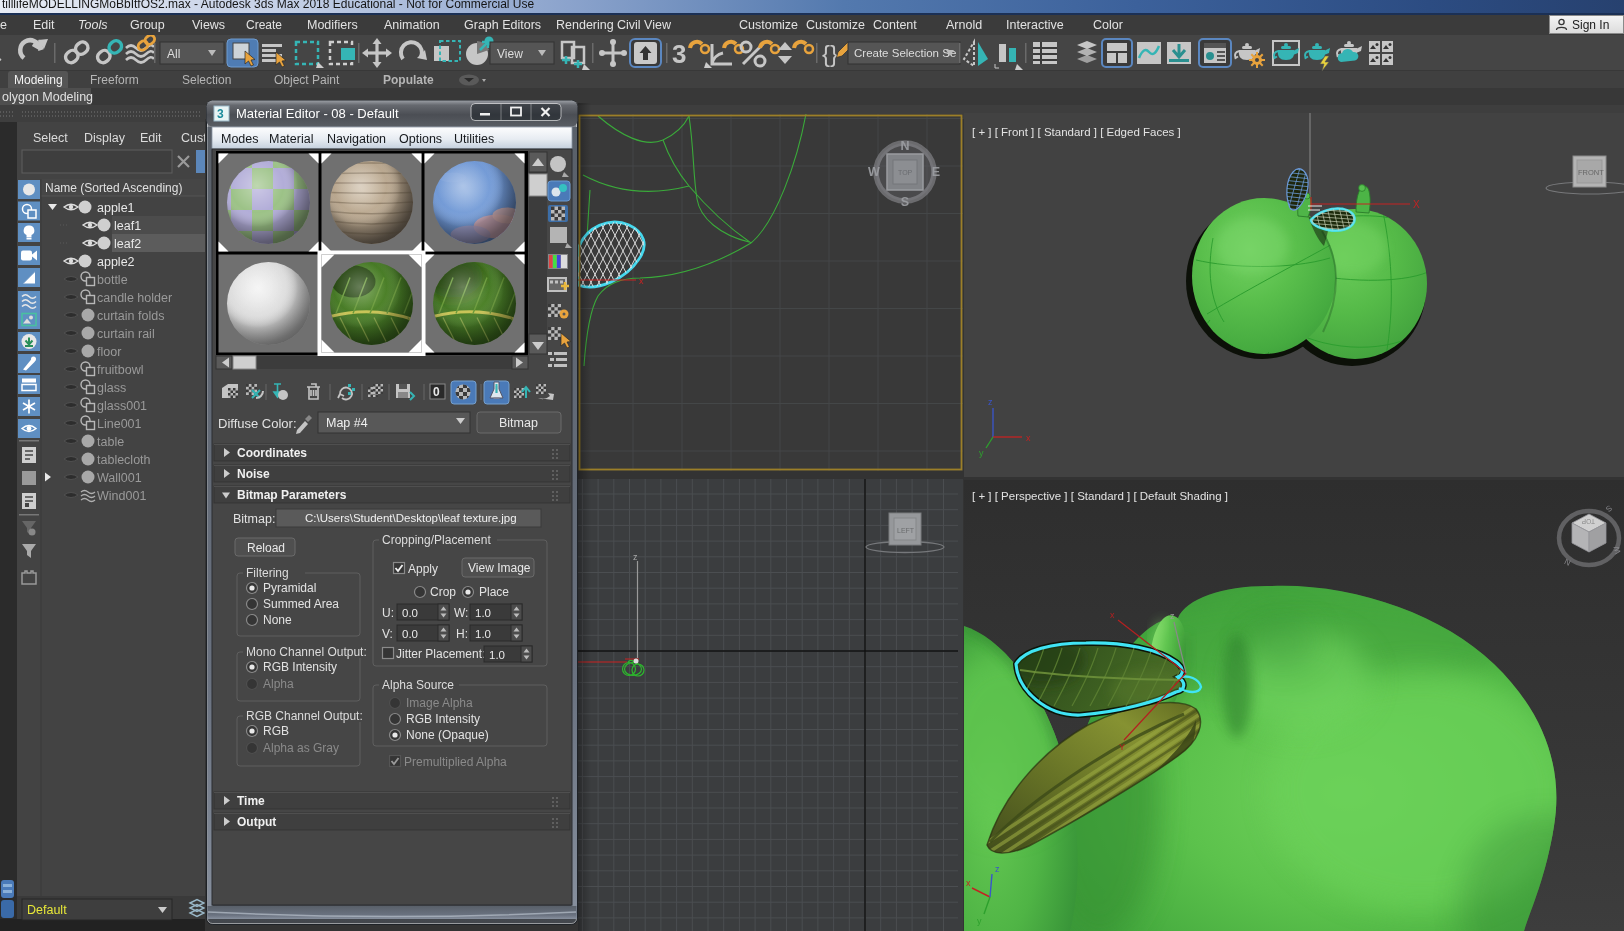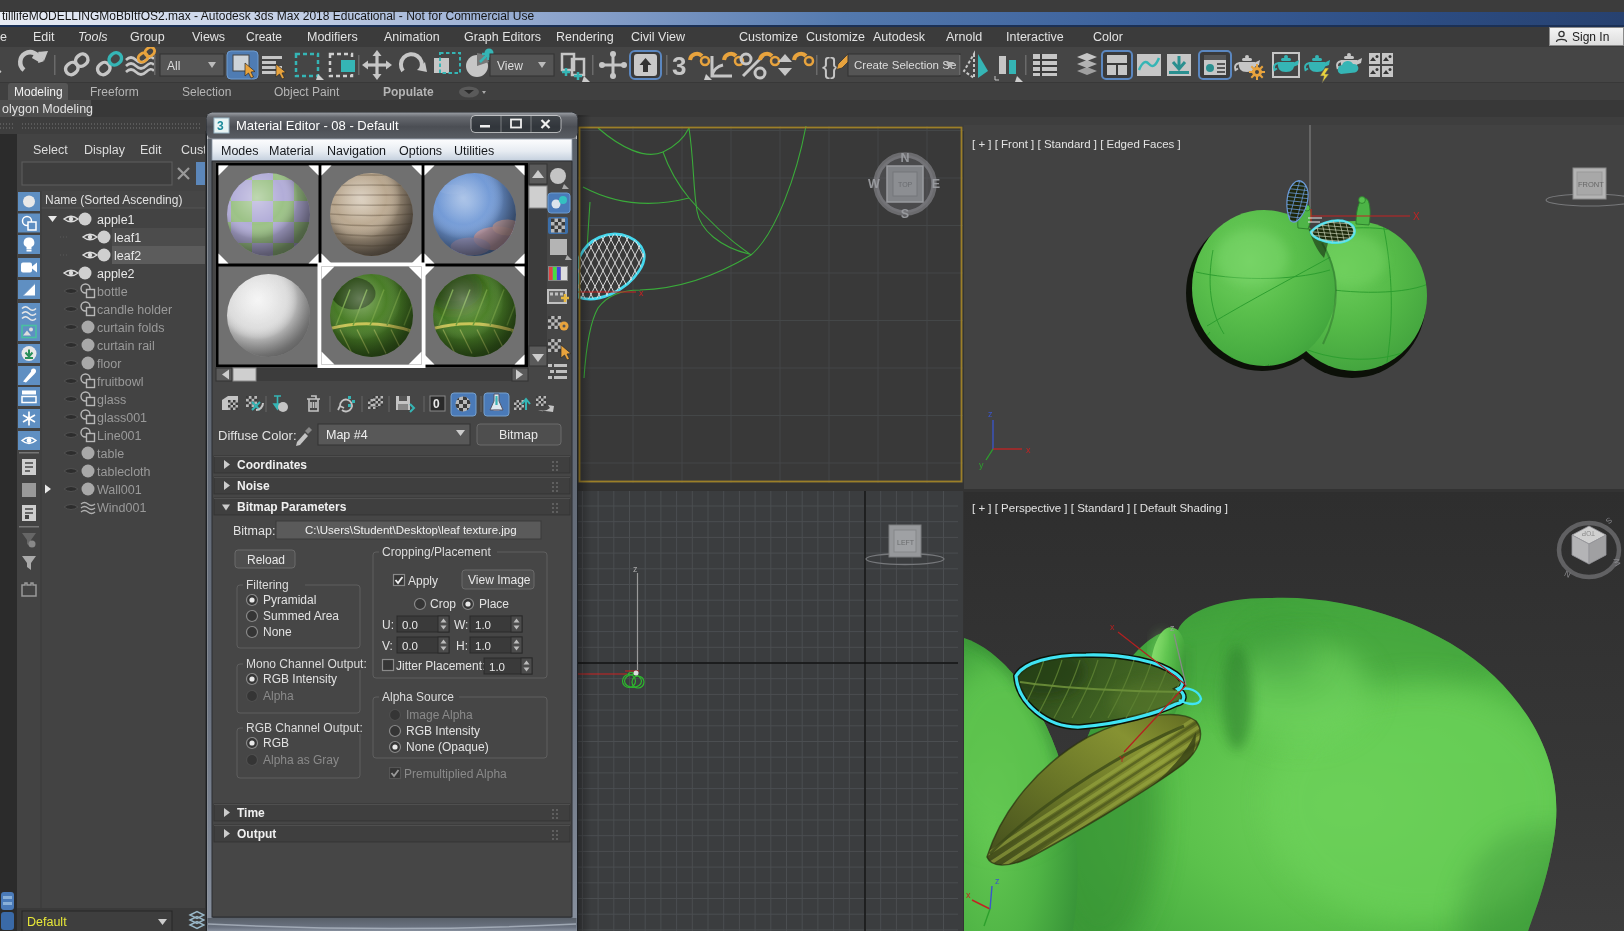--- a/index.html
+++ b/index.html
@@ -1,17 +1,17 @@
 <!DOCTYPE html>
 <html><head>
 <meta charset="utf-8">
 <style>
 *{margin:0;padding:0;box-sizing:border-box;}
 html,body{width:1624px;height:931px;overflow:hidden;background:#3c3c3c;font-family:"Liberation Sans",sans-serif;}
-#root{position:relative;width:1624px;height:752px;margin-top:12px;}
+#root{position:relative;width:1624px;height:752px;}
 .abs{position:absolute;}
 .tx{position:absolute;white-space:nowrap;}
 </style>
 </head>
 <body>
 <div id="root">
 
 <div class="abs" style="left:0;top:0;width:1624px;height:13px;background:linear-gradient(90deg,#e8ecf4 0%,#c3cfe6 18%,#8ba3cc 35%,#5379ae 52%,#3c619b 70%,#2c4c82 88%,#27416f 100%);"></div>
 <div class="tx" style="left:2px;top:-3px;font-size:12px;color:#151515;">tilllifeMODELLINGMoBbItfOS2.max - Autodesk 3ds Max 2018 Educational - Not for Commercial Use</div>
 <div class="abs" style="left:0;top:13px;width:1624px;height:2px;background:#1b3055;"></div>
@@ -20,24 +20,24 @@
 <div class="tx" style="left:0px;top:18px;font-size:12.5px;color:#e2e2e2;">e</div>
 <div class="tx" style="left:33px;top:18px;font-size:12.5px;color:#e2e2e2;">Edit</div>
 <div class="tx" style="left:78px;top:18px;font-size:12.5px;color:#e2e2e2;font-style:italic;">Tools</div>
 <div class="tx" style="left:130px;top:18px;font-size:12.5px;color:#e2e2e2;">Group</div>
 <div class="tx" style="left:192px;top:18px;font-size:12.5px;color:#e2e2e2;">Views</div>
 <div class="tx" style="left:246px;top:18px;font-size:12px;color:#e2e2e2;">Create</div>
 <div class="tx" style="left:307px;top:18px;font-size:12.5px;color:#e2e2e2;">Modifiers</div>
 <div class="tx" style="left:384px;top:18px;font-size:12.5px;color:#e2e2e2;">Animation</div>
 <div class="tx" style="left:464px;top:18px;font-size:12.5px;color:#e2e2e2;">Graph Editors</div>
 <div class="tx" style="left:556px;top:18px;font-size:12.5px;color:#e2e2e2;">Rendering</div>
-<div class="tx" style="left:631px;top:18px;font-size:12.5px;color:#e2e2e2;">Civil View</div>
+<div class="tx" style="left:617px;top:18px;font-size:12.5px;color:#e2e2e2;">Civil View</div>
 <div class="tx" style="left:739px;top:18px;font-size:12.5px;color:#e2e2e2;text-align:right;">Customize</div>
 <div class="tx" style="left:806px;top:18px;font-size:12.5px;color:#e2e2e2;">Customize</div>
-<div class="tx" style="left:873px;top:18px;font-size:12.5px;color:#e2e2e2;">Autodesk</div>
+<div class="tx" style="left:873px;top:18px;font-size:12.5px;color:#e2e2e2;">Content</div>
 <div class="tx" style="left:946px;top:18px;font-size:12.5px;color:#e2e2e2;">Arnold</div>
 <div class="tx" style="left:1006px;top:18px;font-size:12.5px;color:#e2e2e2;">Interactive</div>
 <div class="tx" style="left:1093px;top:18px;font-size:12.5px;color:#e2e2e2;">Color</div>
 
 <div class="abs" style="left:1549px;top:15px;width:75px;height:19px;background:linear-gradient(#f4f4f4,#dcdcdc);border:1px solid #8a8a8a;"></div>
 <div class="tx" style="left:1572px;top:18px;font-size:12px;color:#1a1a1a;">Sign In</div>
 <svg class="abs" style="left:1554px;top:17px;" width="15" height="15" viewBox="0 0 15 15">
       <circle cx="7.5" cy="5" r="2.6" fill="none" stroke="#333" stroke-width="1.3"></circle>
       <path d="M2.5 13 C2.5 9.5 12.5 9.5 12.5 13" fill="none" stroke="#333" stroke-width="1.3"></path>
     </svg>

